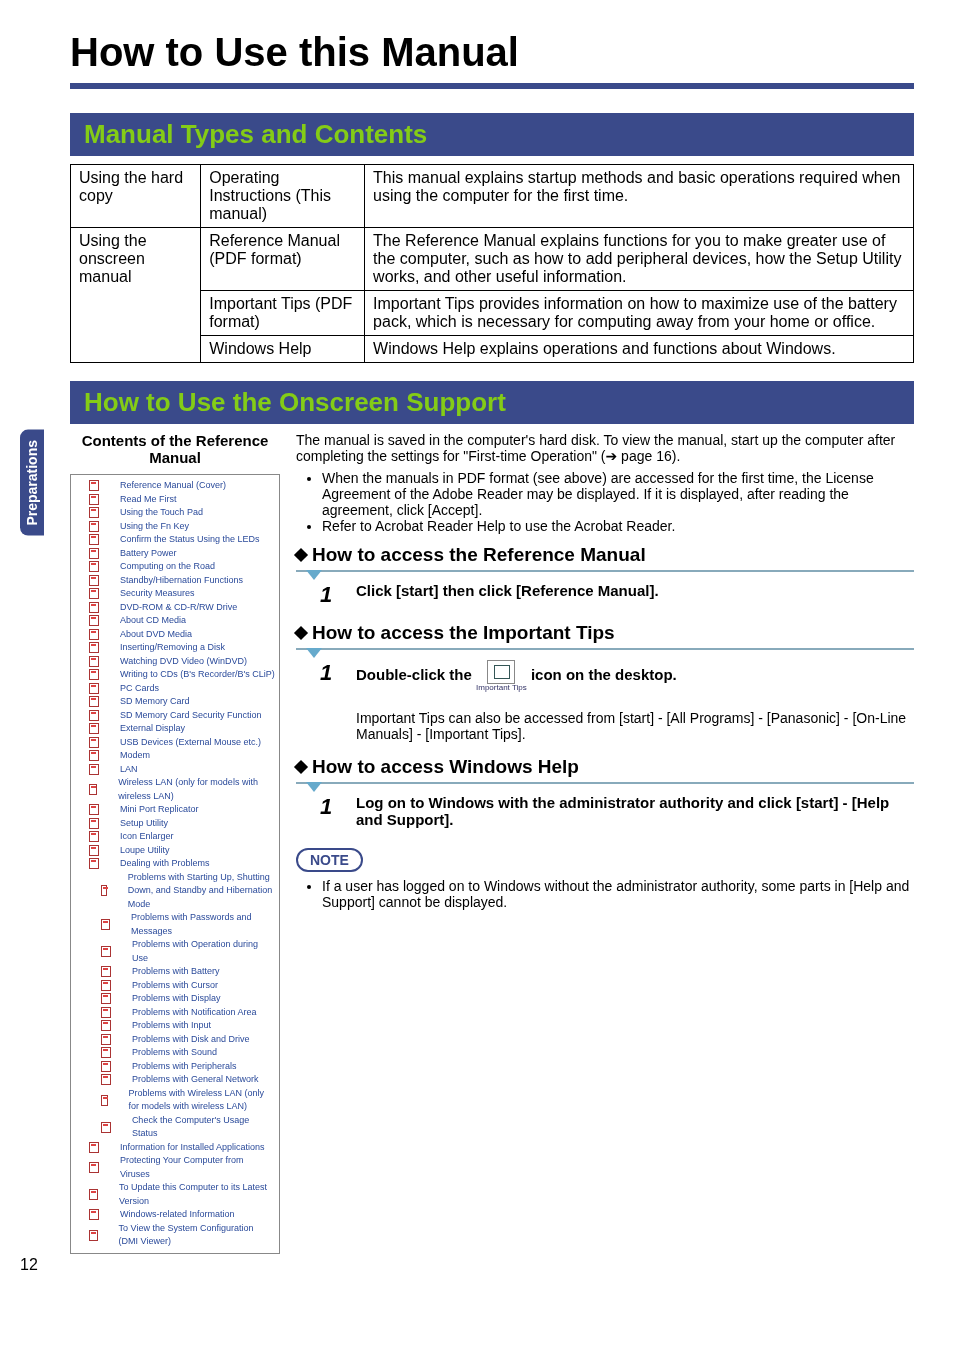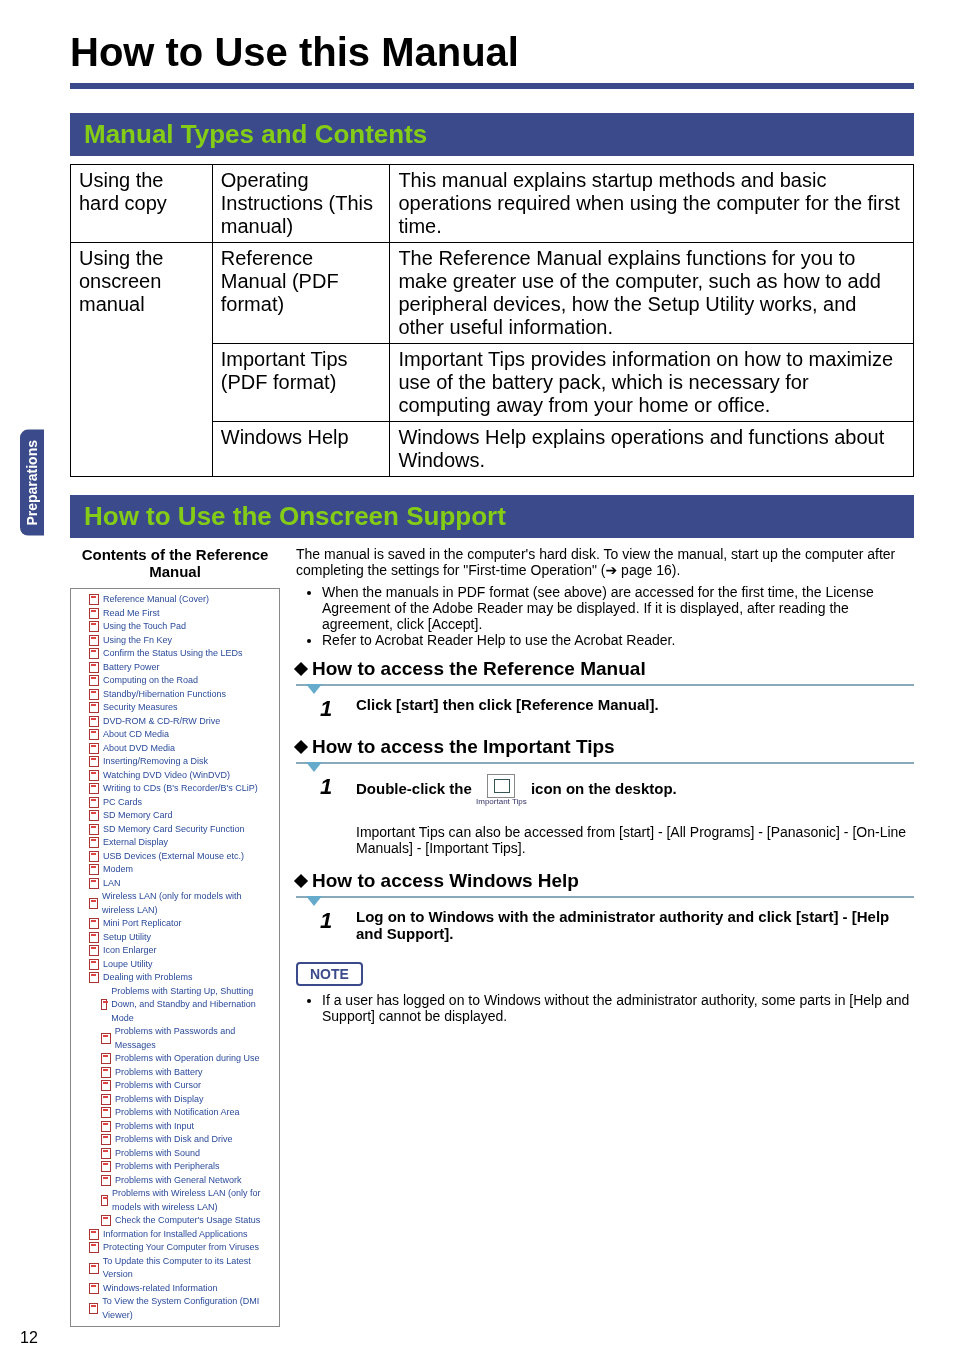--- a/index.html
+++ b/index.html
@@ -30,21 +30,21 @@
     margin-bottom: 8px;
   }
   table.types {
     width: 100%;
     border-collapse: collapse;
     margin-bottom: 18px;
   }
   table.types td {
     border: 1px solid #000;
     padding: 4px 8px;
-    font-size: 20px;
+    font-size: 16px;
     vertical-align: top;
   }
   .sidebar-tab {
     position: absolute;
     left: 20px;
     top: 430px;
     background: #3a4a8a;
     color: #fff;
     font-weight: bold;
     font-size: 14px;
@@ -65,21 +65,21 @@
     font-size: 15px;
     margin-bottom: 8px;
   }
   .toc-box {
     border: 1px solid #888;
     font-size: 9px;
     color: #2a4a9a;
     padding: 4px;
     line-height: 1.5;
   }
-  .toc-item { display: flex; align-items: center; gap: 4px; padding-left: 2px;}
+  .toc-item { display: flex; align-items: center; gap: 21px; padding-left: 2px;}
   .toc-sub { padding-left: 14px; }
   .toc-sub2 { padding-left: 26px; }
   .pdf-icon {
     width: 10px; height: 11px; display:inline-block;
     background: linear-gradient(#fff,#fff);
     border:1px solid #a33; position:relative;
   }
   .pdf-icon::after{content:"";position:absolute;left:1px;top:1px;width:5px;height:2px;background:#d44;}
   .body-text { font-size: 14px; margin-bottom: 6px; }
   .bullet-list { list-style: disc; padding-left: 26px; font-size: 14px; margin-bottom: 10px;}
@@ -101,21 +101,21 @@
   .step-text { font-size:15px; font-weight:bold; flex:1;}
   .step-text .inline-icon{
     display:inline-block;width:28px;height:24px;vertical-align:middle;
     border:1px solid #888;position:relative;margin:0 4px;
   }
   .step-text .inline-icon::after{content:"";position:absolute;left:6px;top:4px;width:14px;height:12px;border:1px solid #355;}
   .icon-label{font-size:8px;font-weight:normal;color:#336;display:block;text-align:center;line-height:1;}
   .step-sub { font-size:14px; font-weight:normal; margin-top:18px;}
   .note-badge{
     display:inline-block;border:2px solid #3a4a8a;color:#3a4a8a;
-    border-radius:4px;padding:2px 12px;font-weight:bold;font-size:14px;
+    border-radius:12px;padding:2px 12px;font-weight:bold;font-size:14px;
     margin:6px 0;
   }
   .page-num{
     position:absolute;left:20px;bottom:20px;font-size:16px;
   }
 </style>
 </head>
 <body>
 
 <div class="sidebar-tab">Preparations</div>

